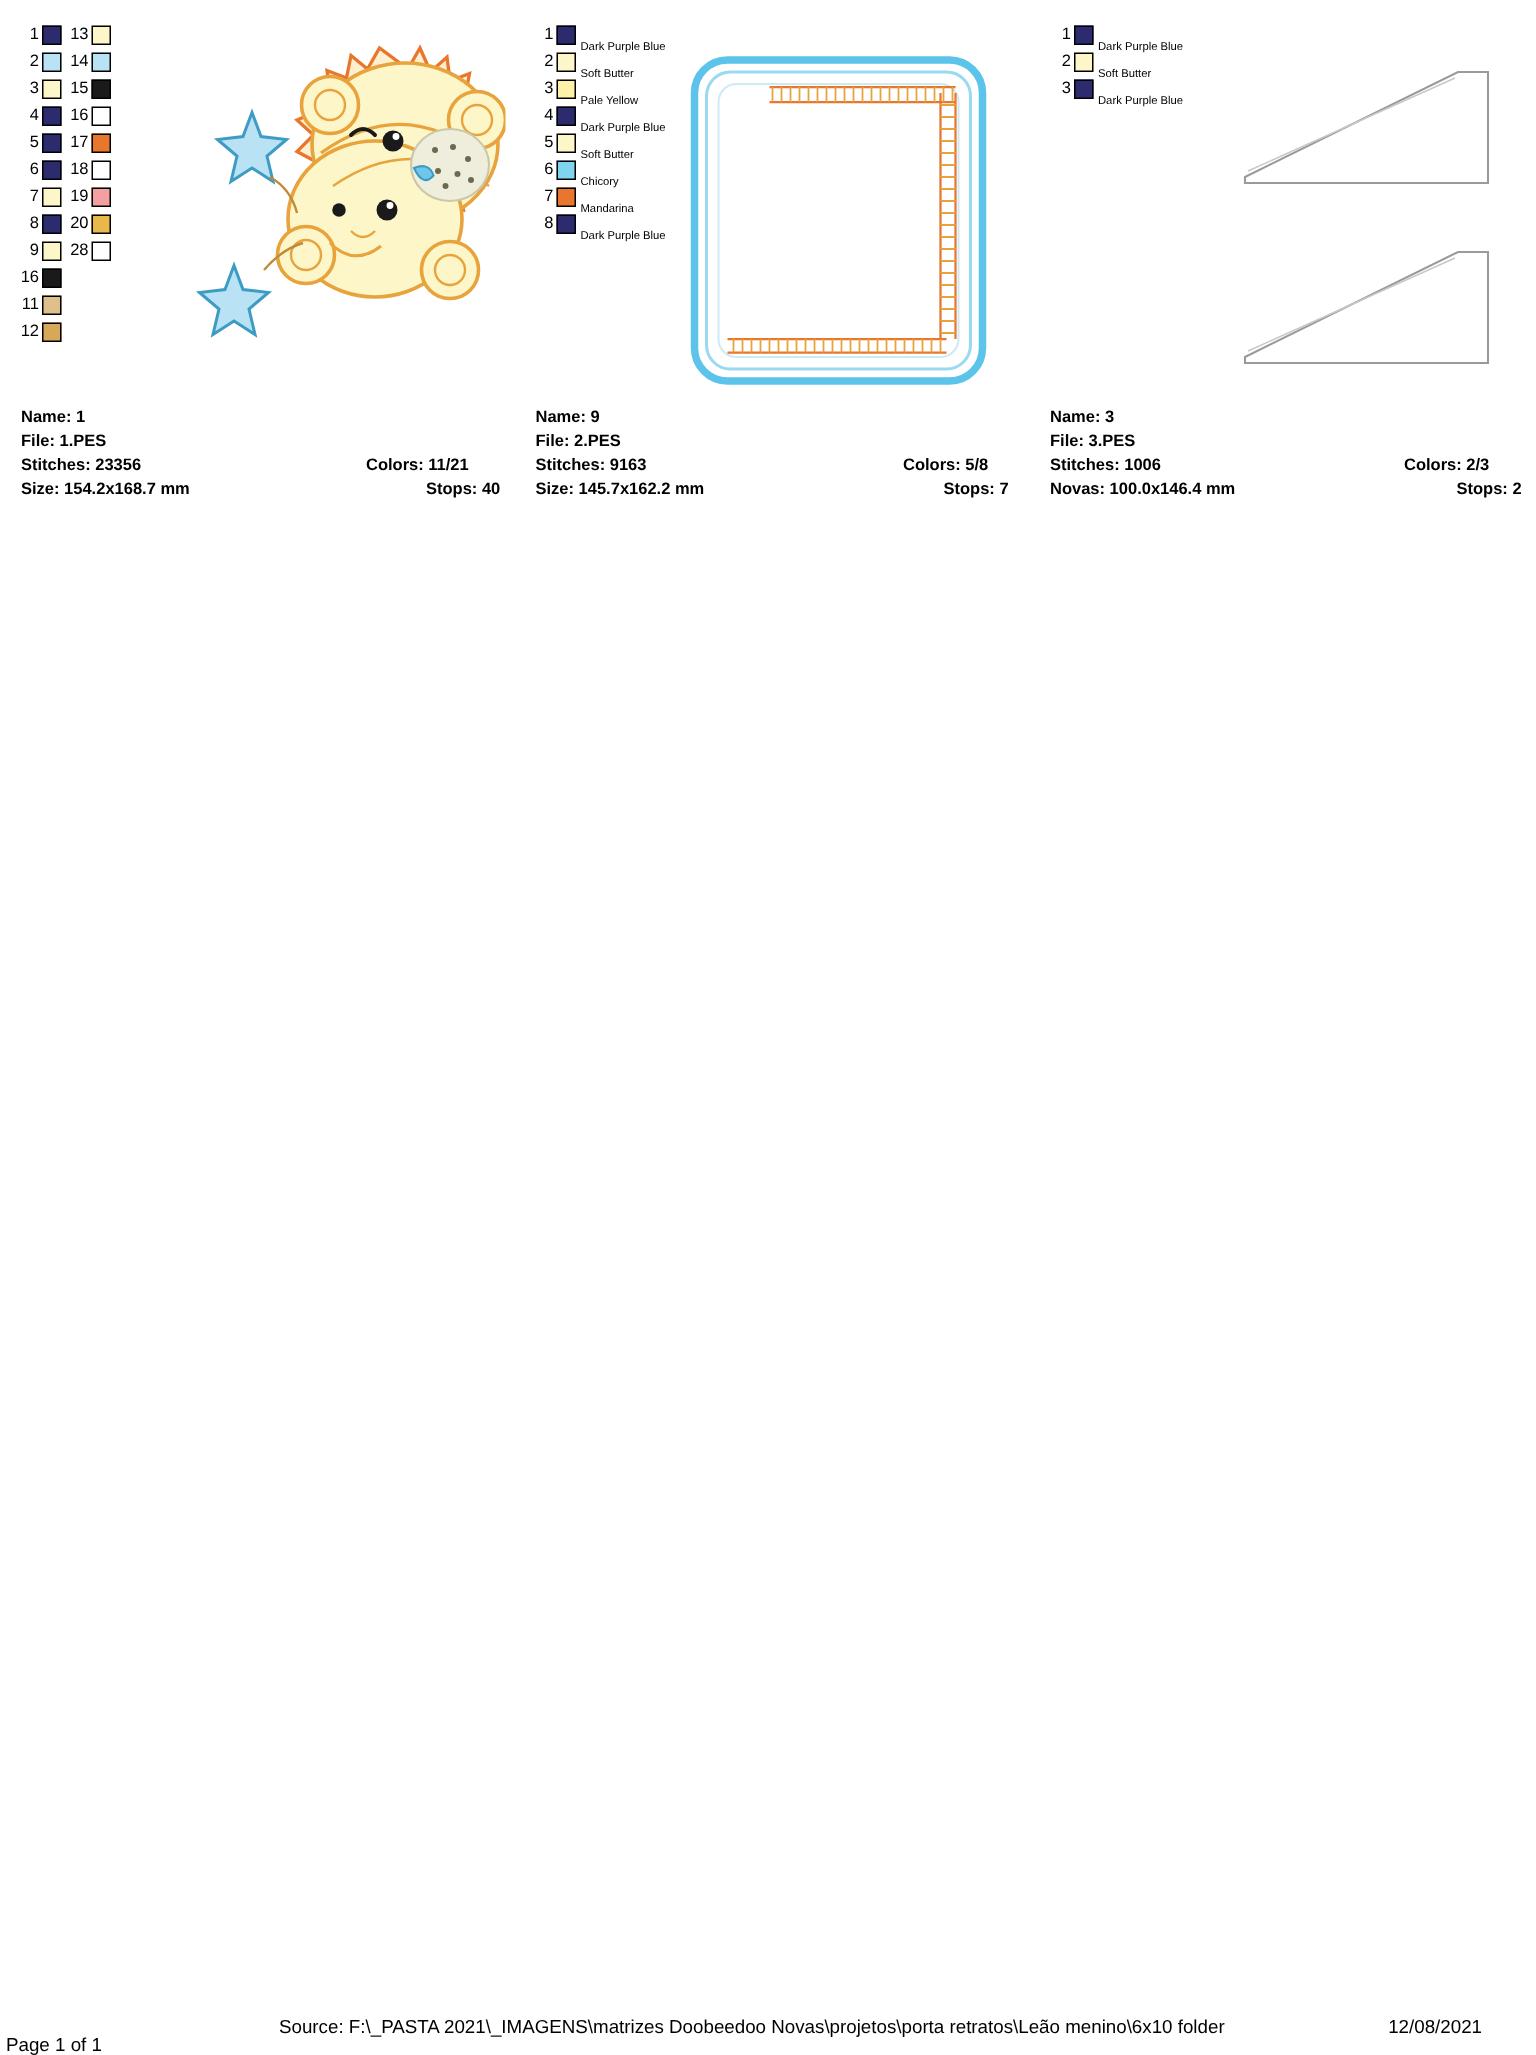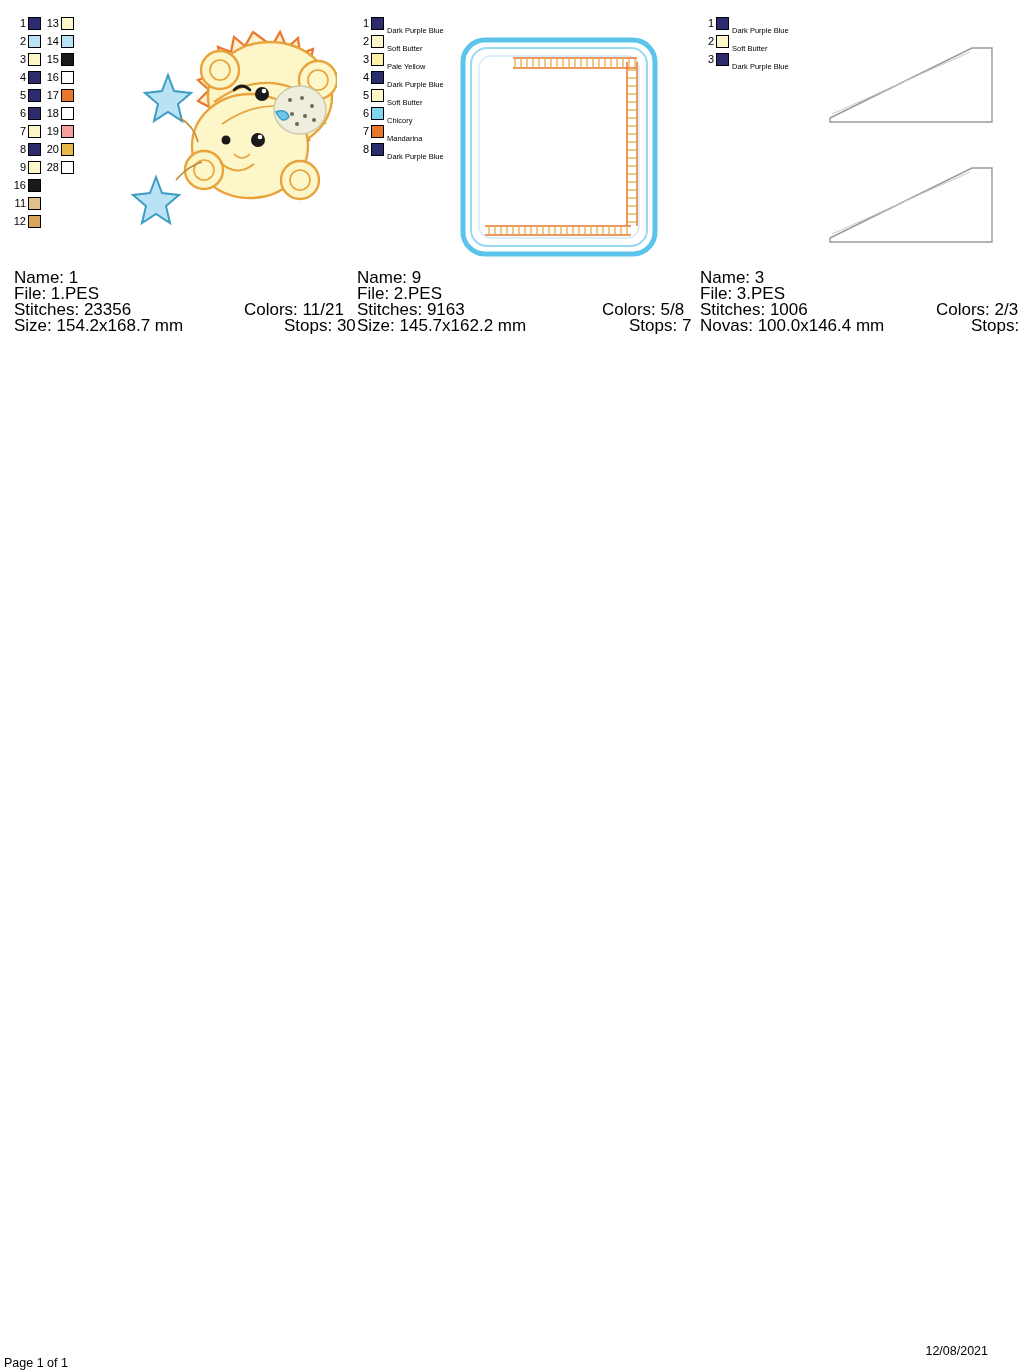--- a/index.html
+++ b/index.html
@@ -69,22 +69,22 @@
   }
 
   
   .art {
     position: absolute;
   }
 
   
   .info {
     position: absolute;
-    font-size: 17px;
-    font-weight: normal;
+    font-size: 11px;
+    font-weight: bold;
     line-height: 16px;
     white-space: nowrap;
   }
   .info-row {
     position: relative;
     height: 16px;
   }
   .info-left { position: absolute; left: 0; }
   .info-right { position: absolute; }
 
@@ -264,21 +264,21 @@
         </div>
       <div class="info-row">
           <span class="info-left">File: 1.PES</span>
         </div>
       <div class="info-row">
         <span class="info-left">Stitches: 23356</span>
         <span class="info-right" style="left:230px;text-align:center;">Colors: 11/21</span>
       </div>
       <div class="info-row">
         <span class="info-left">Size: 154.2x168.7 mm</span>
-        <span class="info-right" style="left:270px;">Stops: 30</span>
+        <span class="info-right" style="left:270px;">Stops: 40</span>
       </div>
     </div>
   </div>
 
   <div class="design design-2">
 
     <div class="legend" id="legend-2">
         <div class="legend-col">
           <div class="legend-row">
             <span class="legend-num">1</span>
@@ -475,16 +475,17 @@
       </div>
       <div class="info-row">
         <span class="info-left">Novas: 100.0x146.4 mm</span>
         <span class="info-right" style="left:271px;">Stops: 2</span>
       </div>
     </div>
   </div>
 
   <div class="footer">
     <span class="footer-page">Page 1 of 1</span>
+    <span class="footer-source">Source: F:\_PASTA 2021\_IMAGENS\matrizes Doobeedoo Novas\projetos\porta retratos\Leão menino\6x10 folder</span>
     <span class="footer-date">12/08/2021</span>
   </div>
 
 </div>
 
 </body></html>

